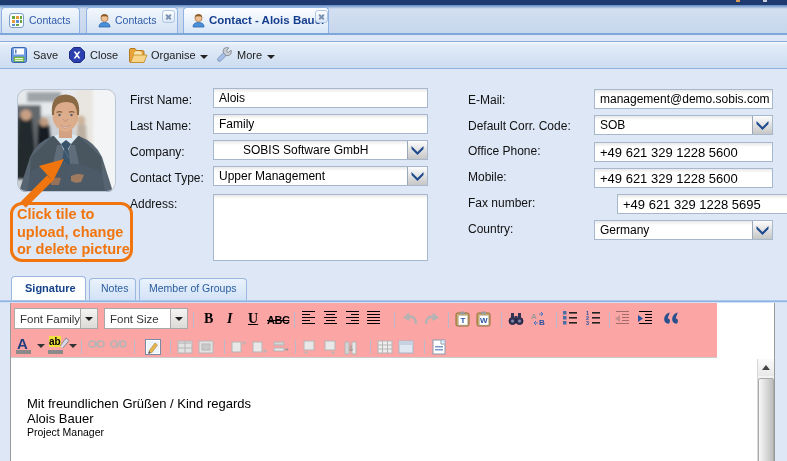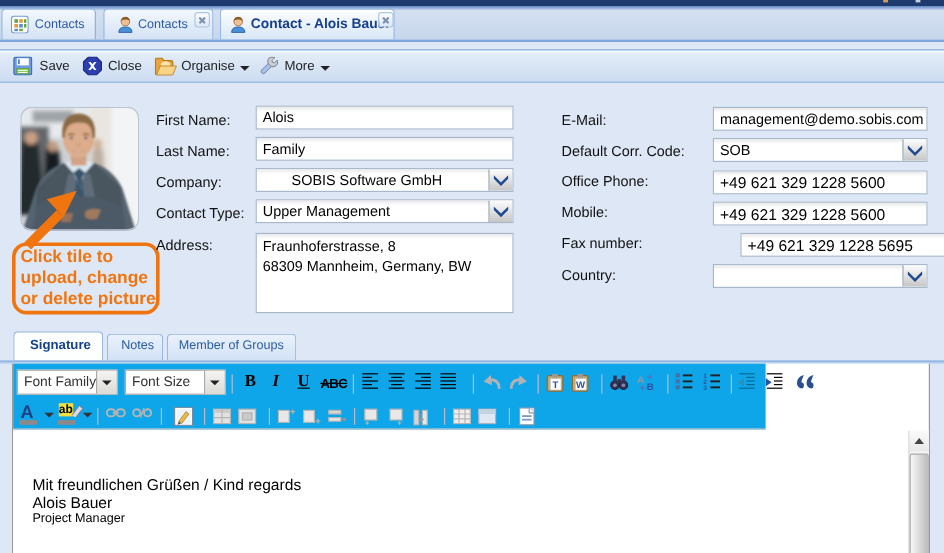--- a/index.html
+++ b/index.html
@@ -33,21 +33,21 @@
 
 #callout { left:10px; top:202px; width:123px; height:60px; border:3px solid #f1750e; border-radius:12px; }
 #callout div { position:absolute; left:4px; top:1px; font-size:14.5px; line-height:17.5px; font-weight:bold; color:#f1750e; white-space:nowrap; }
 
 .btab { position:absolute; border:1px solid #99b7e0; border-bottom:none; border-radius:4px 4px 0 0; background:linear-gradient(#eaf2fc,#d2e2f6); color:#2a5d9f; font-size:10.5px; }
 .btab.active { background:#fdfefe; font-weight:bold; color:#15428b; font-size:11px; }
 #btline { left:0; top:300px; width:787px; height:3px; background:#8db2e3; border-top:1px solid #aac7ea; }
 #btline i { position:absolute; left:0; top:1px; width:787px; height:1px; background:#cfe1f5; }
 
 #editor { left:10px; top:303px; width:765px; height:158px; border-left:1px solid #9a9a9a; border-right:1px solid #9a9a9a; background:#fff; }
-#etoolbar { position:absolute; left:0; top:0; width:627px; height:55px; background:#0ea5e9; border-bottom:1px solid #ccc; }
+#etoolbar { position:absolute; left:0; top:0; width:706px; height:55px; background:#fca5a5; border-bottom:1px solid #ccc; }
 .combo { position:absolute; top:5px; width:84px; height:21px; background:#fff; border:1px solid #a9a9a9; font-size:11.5px; color:#333; }
 .combo span { position:absolute; left:5px; top:3.5px; }
 .combo .ca { position:absolute; right:0; top:0; width:17px; height:19px; background:linear-gradient(#f5f4f2,#dddbd8); border-left:1px solid #a9a9a9; }
 .combo .ca:before { content:""; position:absolute; left:4px; top:8px; border-left:4px solid transparent; border-right:4px solid transparent; border-top:4px solid #222; }
 .esep { position:absolute; top:9px; width:1px; height:16px; background:#b9b9c9; }
 .esep2 { position:absolute; top:37px; width:1px; height:14px; background:#b9b9c9; }
 .eico { position:absolute; font-size:13px; color:#000; }
 .alico { position:absolute; top:8px; width:13px; height:13px; }
 .alico i { position:absolute; height:1px; background:#000; left:0; }
 #econtent { position:absolute; left:0; top:56px; width:746px; height:102px; background:#fff; font-size:13px; color:#000; }
@@ -224,21 +224,20 @@
     <div class="ig"></div>
     <div class="ftext">Upper Management</div>
     <div class="trig">
       <svg width="13" height="9" viewBox="0 0 13 9">
         <path d="M0.5,0 L6.5,6 L12.5,0 L12.5,3 L6.5,9 L0.5,3 Z" fill="#1f4a8f"></path>
       </svg>
     </div>
   </div>
 <div class="finput" style="left:213px;top:194px;width:215px;height:67px;line-height:17px;">
     <div class="ig"></div>
-    <div class="ftext">Fraunhoferstrasse, 8<br>68309 Mannheim, Germany, BW</div>
   </div>
 
 <div class="flabel" style="left:468px;top:93px">E-Mail:</div>
 <div class="flabel" style="left:468px;top:119px">Default Corr. Code:</div>
 <div class="flabel" style="left:468px;top:144px">Office Phone:</div>
 <div class="flabel" style="left:468px;top:170px">Mobile:</div>
 <div class="flabel" style="left:468px;top:196px">Fax number:</div>
 <div class="flabel" style="left:468px;top:222px">Country:</div>
 <div class="finput" style="left:594px;top:89px;width:179px;">
     <div class="ig"></div>
@@ -260,20 +259,21 @@
 <div class="finput" style="left:594px;top:168px;width:179px;">
     <div class="ig"></div>
     <div class="ftext" style="font-size:13px;">+49 621 329 1228 5600</div>
   </div>
 <div class="finput" style="left:594px;top:194px;width:179px;margin-left:23px;">
     <div class="ig"></div>
     <div class="ftext" style="font-size:13px;">+49 621 329 1228 5695</div>
   </div>
 <div class="finput" style="left:594px;top:220px;width:179px;">
     <div class="ig"></div>
+    <div class="ftext">Germany</div>
     <div class="trig">
       <svg width="13" height="9" viewBox="0 0 13 9">
         <path d="M0.5,0 L6.5,6 L12.5,0 L12.5,3 L6.5,9 L0.5,3 Z" fill="#1f4a8f"></path>
       </svg>
     </div>
   </div>
 
 <div class="btab active" style="left:11px;top:276px;width:75px;height:24px;">
     <div style="position:absolute;left:13px;top:5px;">Signature</div>
   </div>

